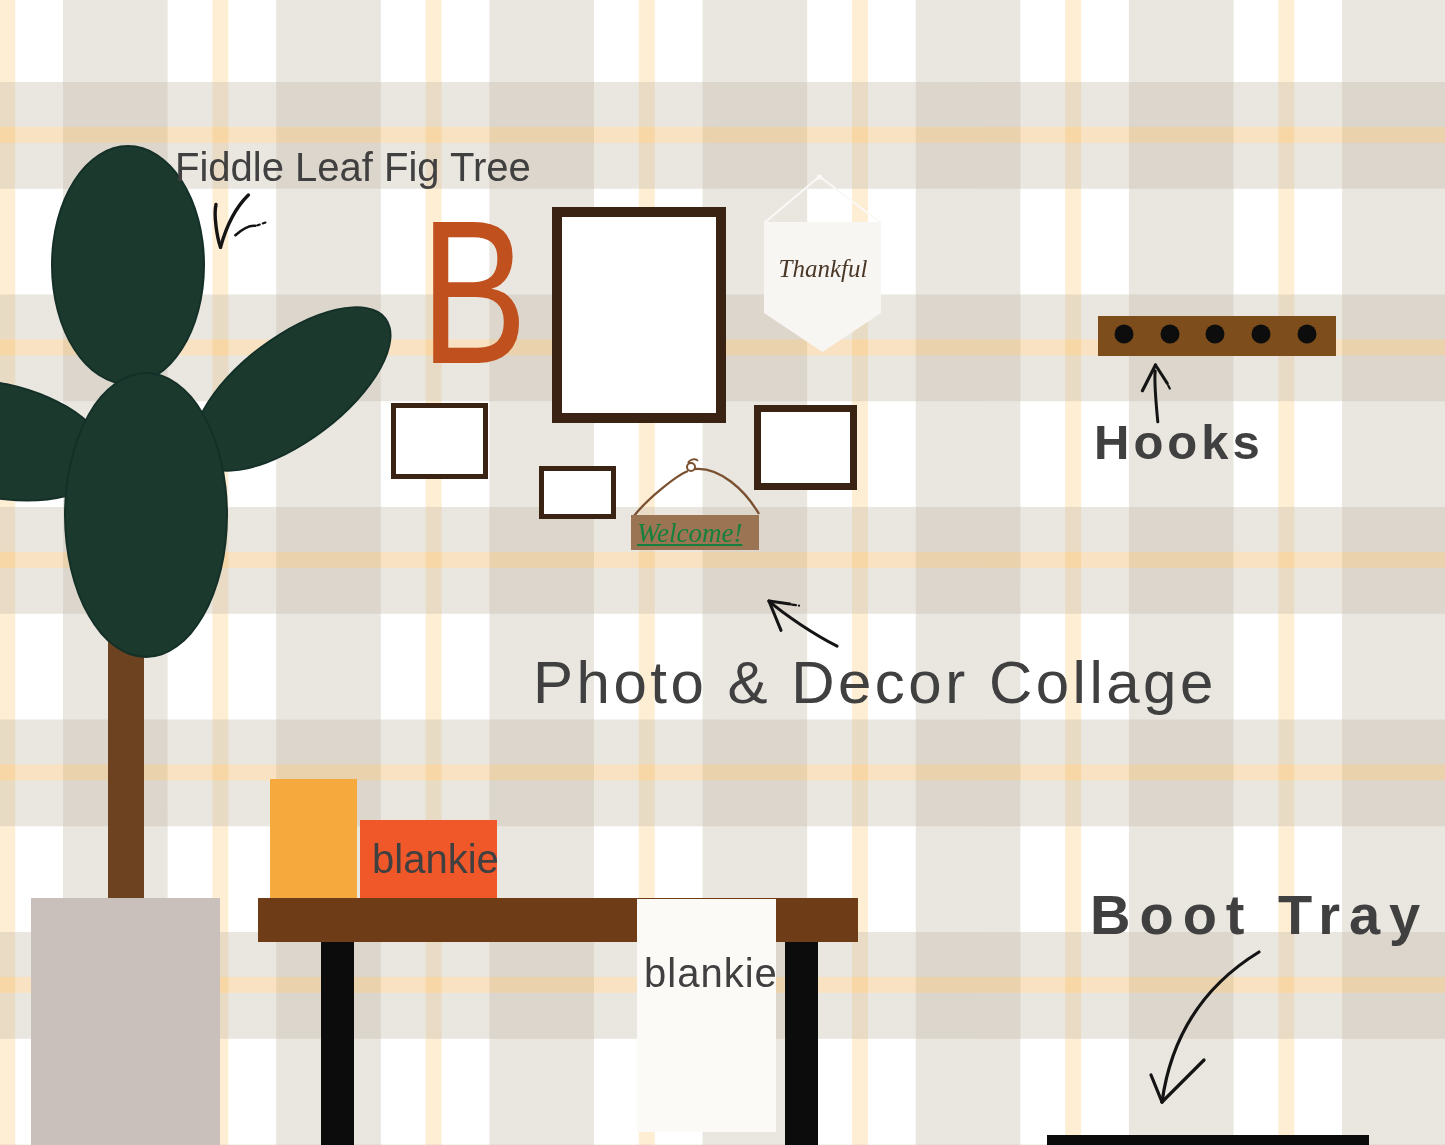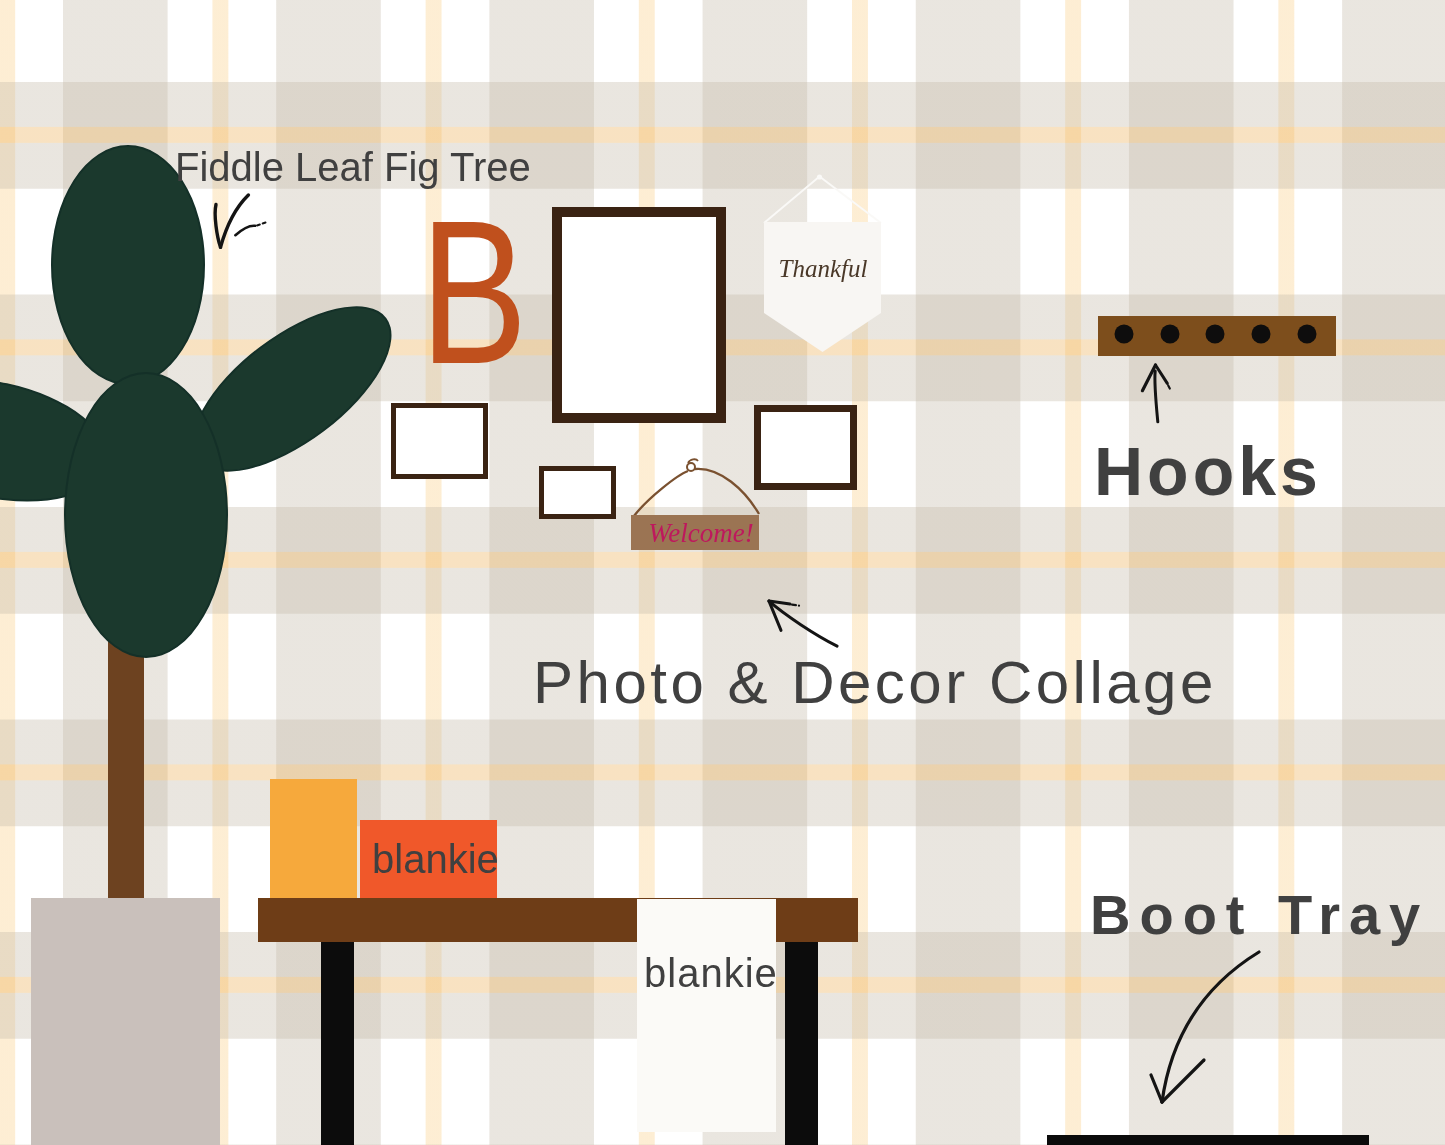--- a/index.html
+++ b/index.html
@@ -59,21 +59,21 @@
 
 <svg class="abs" style="left:625px;top:455px;" width="145" height="100" viewBox="0 0 145 100">
   <path d="M9 61 C22 44 52 20 63 16" fill="none" stroke="#7a5130" stroke-width="2.3"></path>
   <path d="M70 14 C95 12 120 35 134 59" fill="none" stroke="#7a5130" stroke-width="2.3"></path>
   <circle cx="66" cy="12" r="4" fill="none" stroke="#7a5130" stroke-width="2"></circle>
   <path d="M63 8 C65 4 71 3 73 6" fill="none" stroke="#7a5130" stroke-width="1.8"></path>
 </svg>
 
 <div class="abs" style="left:631px;top:515px;width:128px;height:35px;background:#9b7453;"></div>
 
-<div class="abs" style="left:637px;top:518px;width:128px;text-align:center;font-family:'Liberation Serif',serif;font-style:italic;font-size:27px;color:#be185d;">Welcome!</div>
+<div class="abs" style="left:637px;top:518px;width:128px;text-align:left;font-family:'Liberation Serif',serif;font-style:italic;font-size:27px;color:#15803d;text-decoration:underline;">Welcome!</div>
 
 <div class="abs hand" style="left:533px;top:648px;font-size:60px;letter-spacing:3.5px;">Photo &amp; Decor Collage</div>
 
 <svg class="abs" style="left:760px;top:590px;" width="90" height="70" viewBox="0 0 90 70">
   <path d="M9 11.1 C 25 25 55 45 77.1 56.1" fill="none" stroke="#141414" stroke-width="3" stroke-linecap="round"></path>
   <path d="M9 11.1 L 30 14" fill="none" stroke="#141414" stroke-width="3" stroke-linecap="round"></path>
   <path d="M32 14.6 L 39 15.6" fill="none" stroke="#141414" stroke-width="2.2" stroke-dasharray="4 3" stroke-linecap="round"></path>
   <path d="M9 11.1 L 21 40.4" fill="none" stroke="#141414" stroke-width="3" stroke-linecap="round"></path>
 </svg>
 
@@ -87,21 +87,21 @@
   <circle cx="209" cy="18" r="9.5" fill="#0e0d0d"></circle>
 </svg>
 
 <svg class="abs" style="left:1135px;top:358px;" width="50" height="70" viewBox="0 0 50 70">
   <path d="M20.2 13 C19 25 21 45 22.8 63.8" fill="none" stroke="#141414" stroke-width="3" stroke-linecap="round"></path>
   <path d="M20.5 7 L7.4 32.7" fill="none" stroke="#141414" stroke-width="3.2" stroke-linecap="round"></path>
   <path d="M20.5 7 L32.3 25.4" fill="none" stroke="#141414" stroke-width="3" stroke-linecap="round"></path>
   <path d="M33.2 27.5 L34.8 30.5" fill="none" stroke="#141414" stroke-width="2.2" stroke-linecap="round"></path>
 </svg>
 
-<div class="abs hand" style="left:1094px;top:414px;font-size:68px;font-weight:bold;letter-spacing:4px;margin-top:18px;">Hooks</div>
+<div class="abs hand" style="left:1094px;top:414px;font-size:49px;font-weight:bold;letter-spacing:4px;">Hooks</div>
 
 <div class="abs" style="left:270px;top:779px;width:87px;height:119px;background:#f6a93c;"></div>
 
 <div class="abs" style="left:360px;top:820px;width:137px;height:78px;background:#f0582a;"></div>
 
 <div class="abs hand" style="left:372px;top:837px;font-size:40px;">blankie</div>
 
 <div class="abs" style="left:258px;top:898px;width:600px;height:44px;background:#6e3d17;"></div>
 
 <div class="abs" style="left:321px;top:942px;width:33px;height:203px;background:#0c0c0c;"></div>

